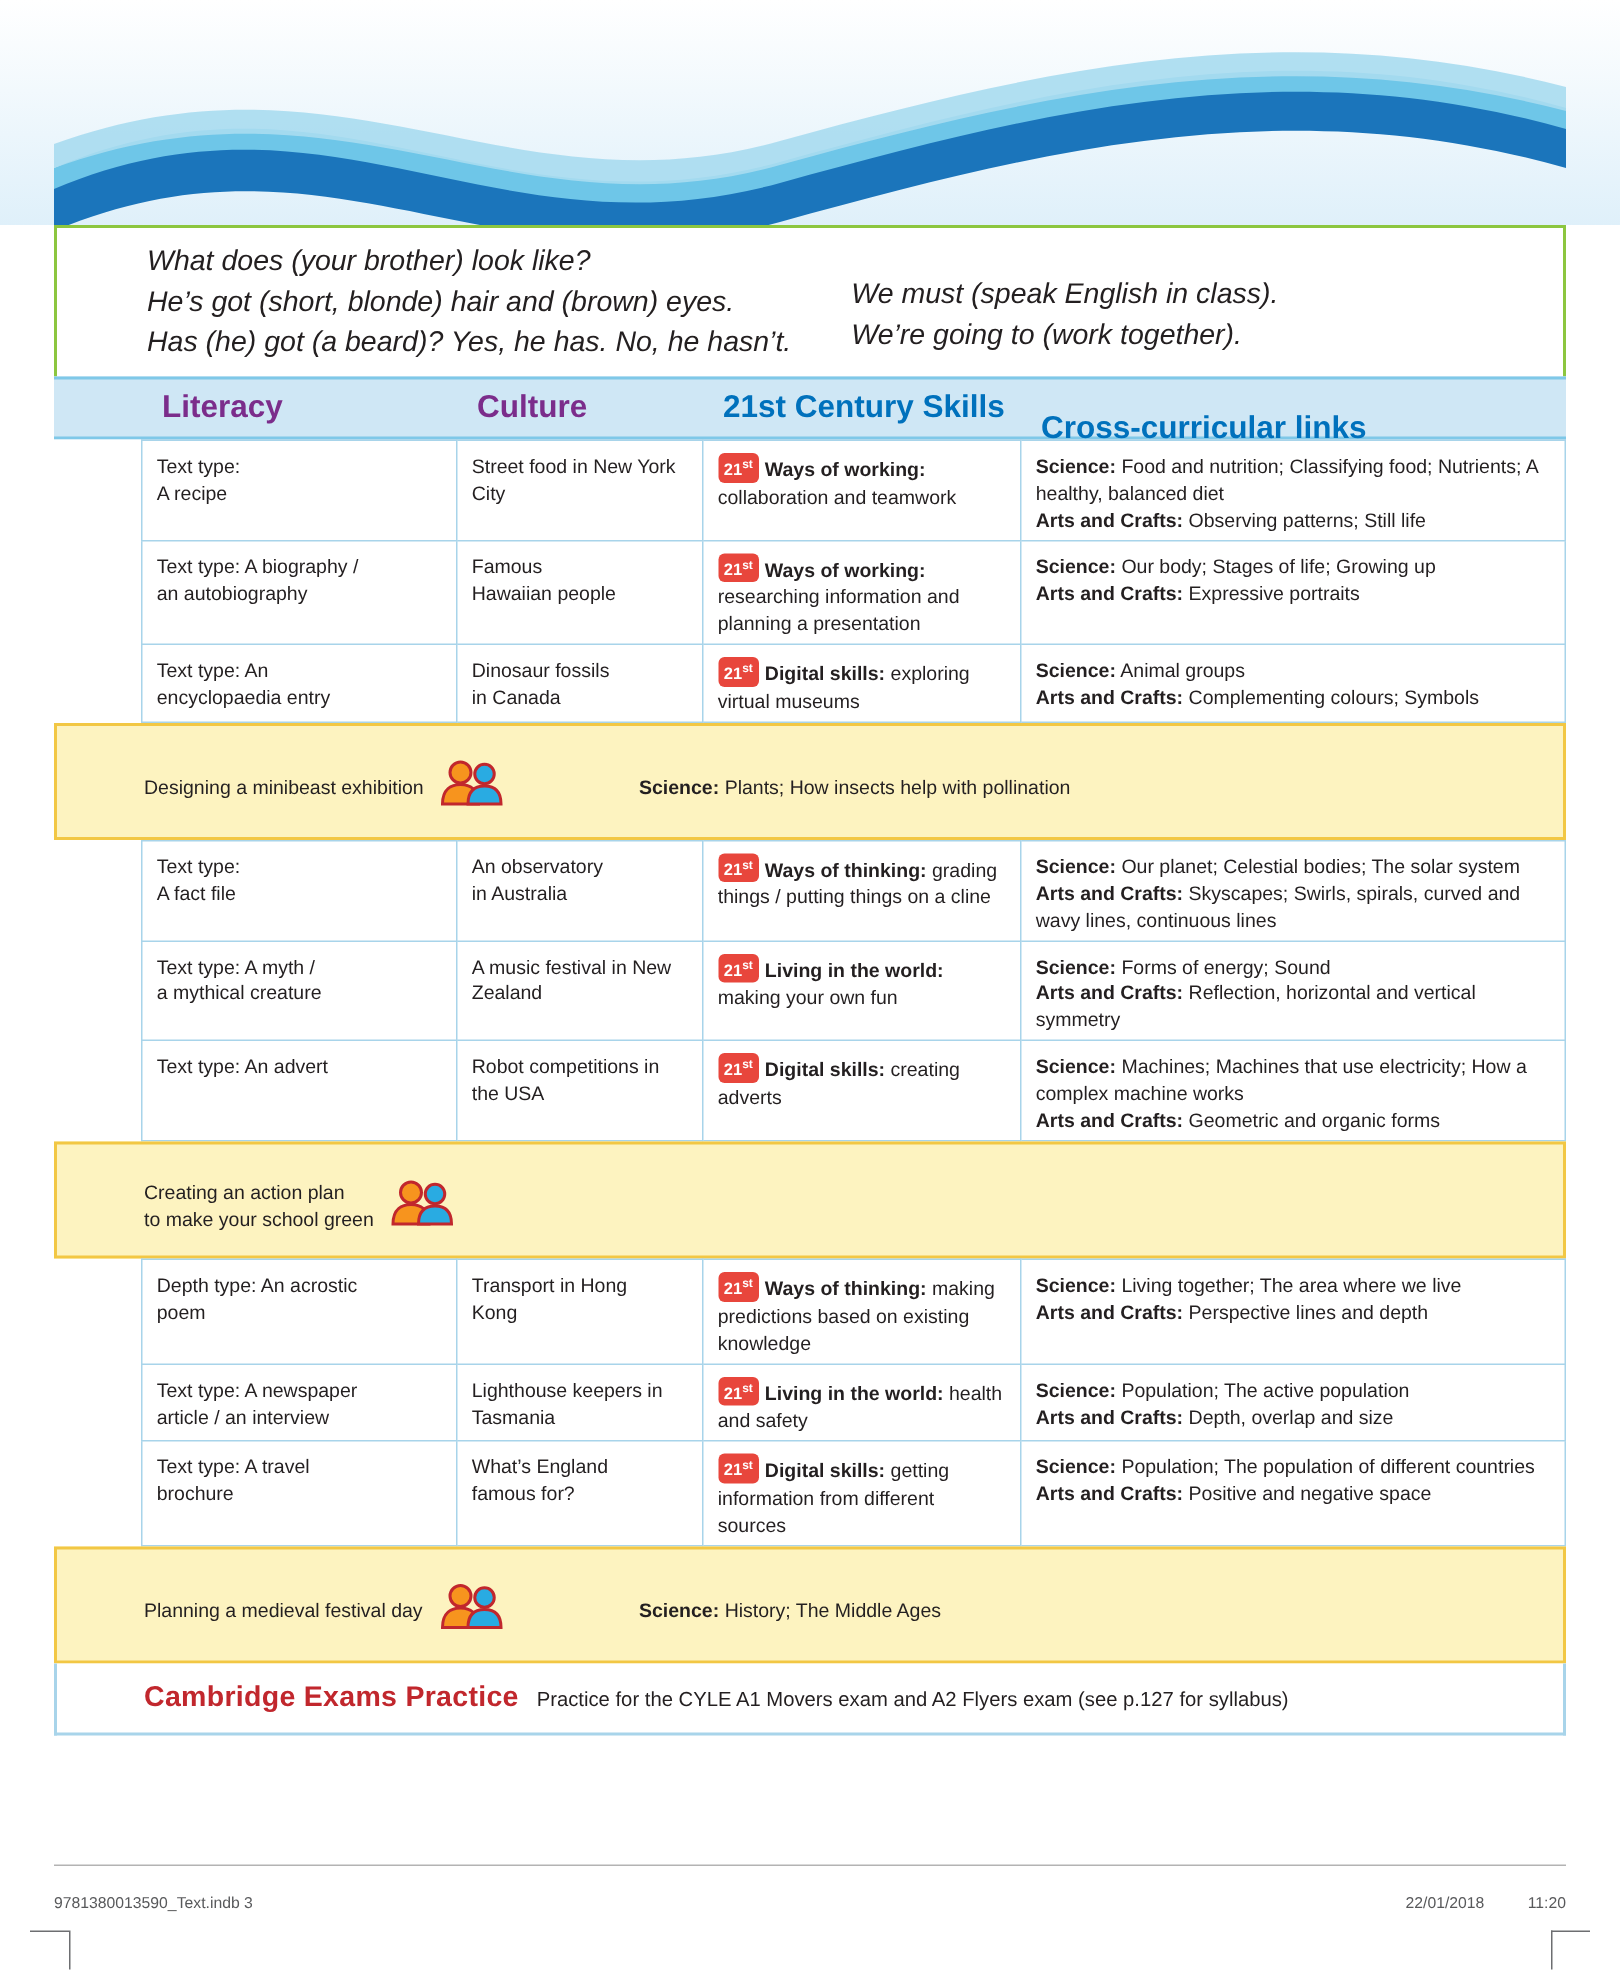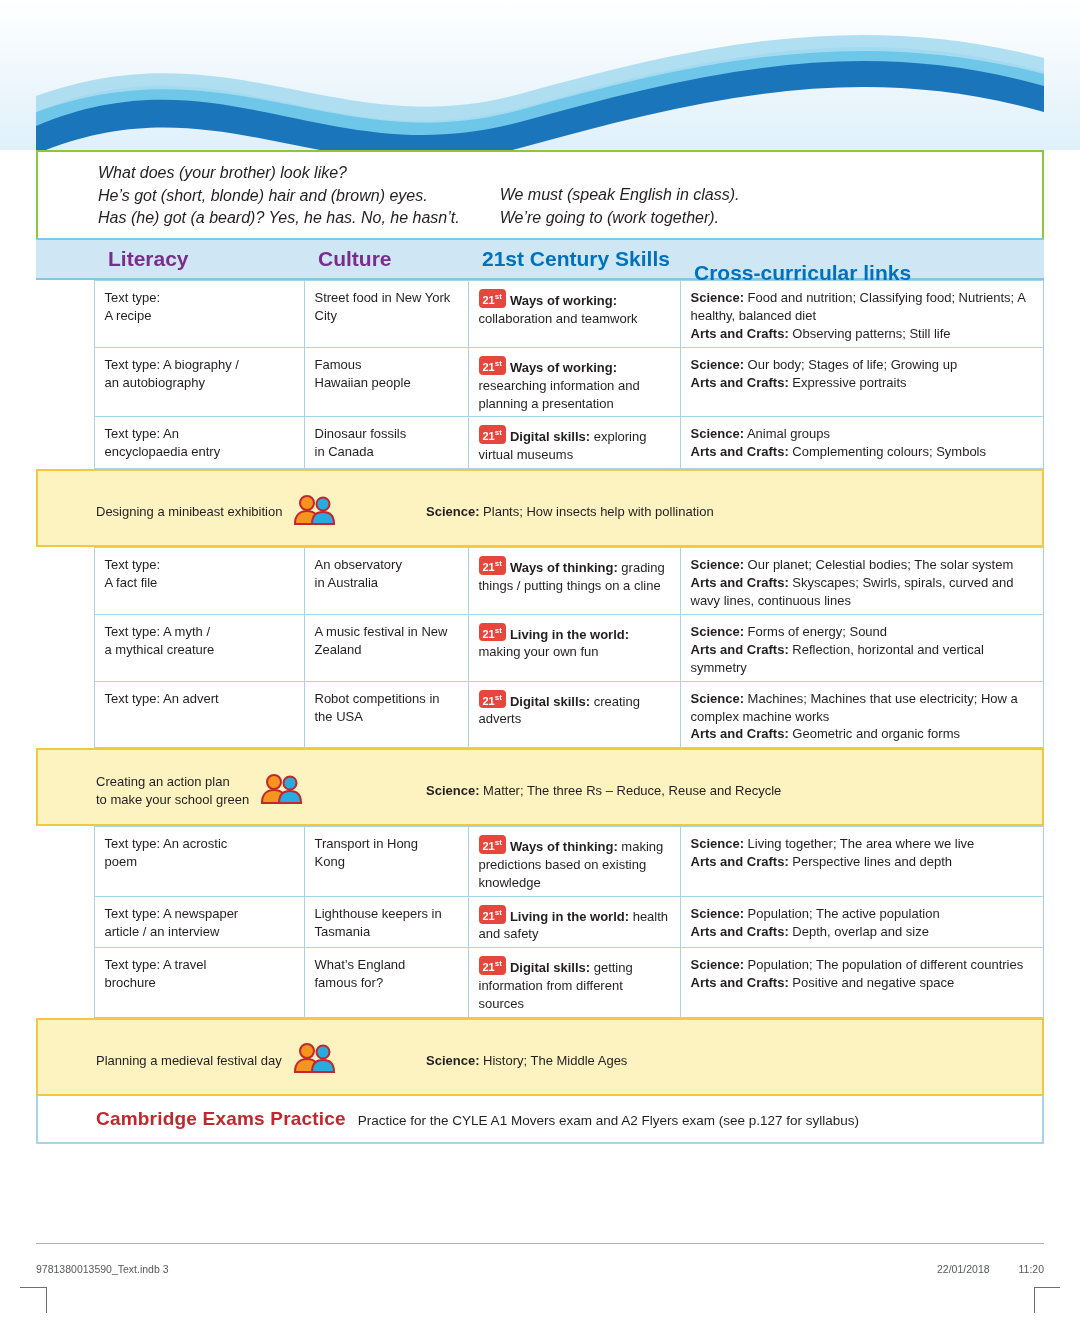--- a/index.html
+++ b/index.html
@@ -43,21 +43,21 @@
 
   
   .grammar-box {
     border: 2px solid #8cc63f;
     border-bottom: none;
     background: #ffffff;
     padding: 10px 14px 8px 60px;
     display: flex;
     gap: 40px;
     font-style: italic;
-    font-size: 16px;
+    font-size: 19px;
     line-height: 1.42;
     color: #231f20;
   }
   .grammar-col { flex: 0 0 auto; }
   .grammar-col.second { padding-top: 22px; }
 
   
   .head-row {
     display: flex;
     background: #cfe7f5;
@@ -355,31 +355,28 @@
       </span>
       <span class="people-icon">
         <svg width="44" height="32" viewBox="0 0 44 32">
           <circle cx="15" cy="9" r="7" fill="#f7941e" stroke="#c1272d" stroke-width="2"></circle>
           <path d="M3,30 C3,20 9,17 15,17 C21,17 27,20 27,30 Z" fill="#f7941e" stroke="#c1272d" stroke-width="2"></path>
           <circle cx="31" cy="10" r="6.5" fill="#29abe2" stroke="#c1272d" stroke-width="2"></circle>
           <path d="M20,30 C20,21 25,18 31,18 C37,18 42,21 42,30 Z" fill="#29abe2" stroke="#c1272d" stroke-width="2"></path>
         </svg>
       </span>
     </div>
-    <div class="band-right">
-      <span class="sci">Science:</span><span> Matter; The three Rs – Reduce, Reuse and Recycle</span>
-    </div>
   </div>
 
   <table class="tbl">
     <tbody>
       <tr>
         <td class="c-gut"></td>
         <td class="c-lit">
-          <div>Text type: An acrostic</div>
+          <div>Depth type: An acrostic</div>
           <div>poem</div>
         </td>
         <td class="c-cul">
           <div>Transport in Hong</div>
           <div>Kong</div>
         </td>
         <td class="c-21">
           <span class="i21"><span>21</span><sup>st</sup></span><span class="bold">Ways of thinking:</span><span> making predictions based on existing knowledge</span>
         </td>
         <td class="c-cc">

